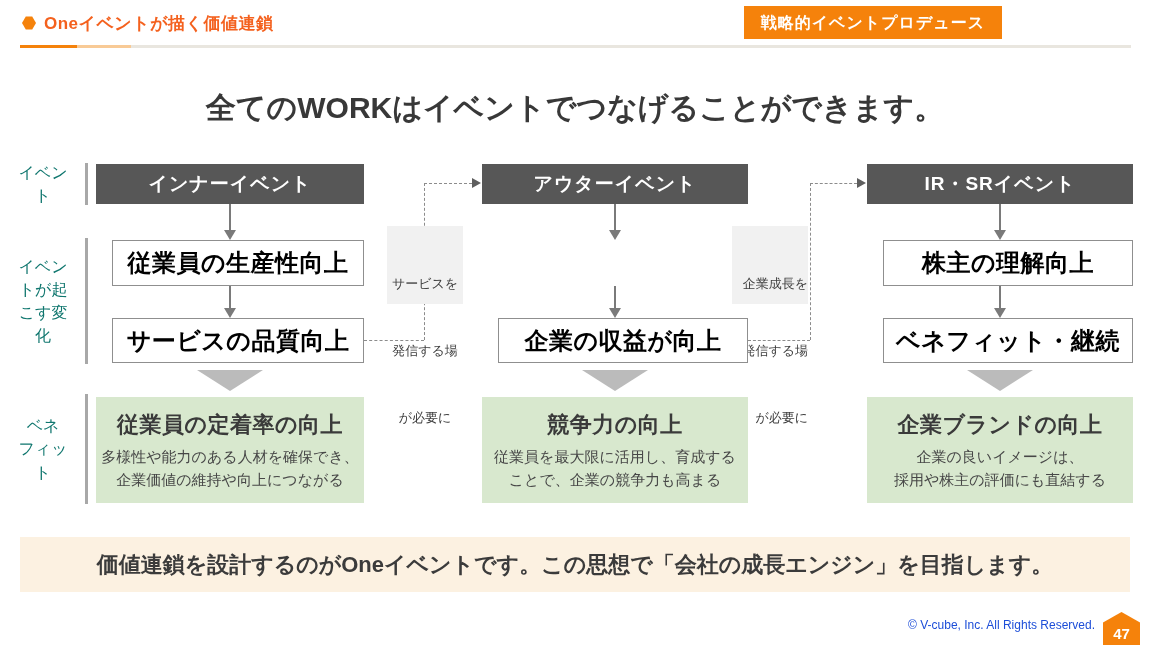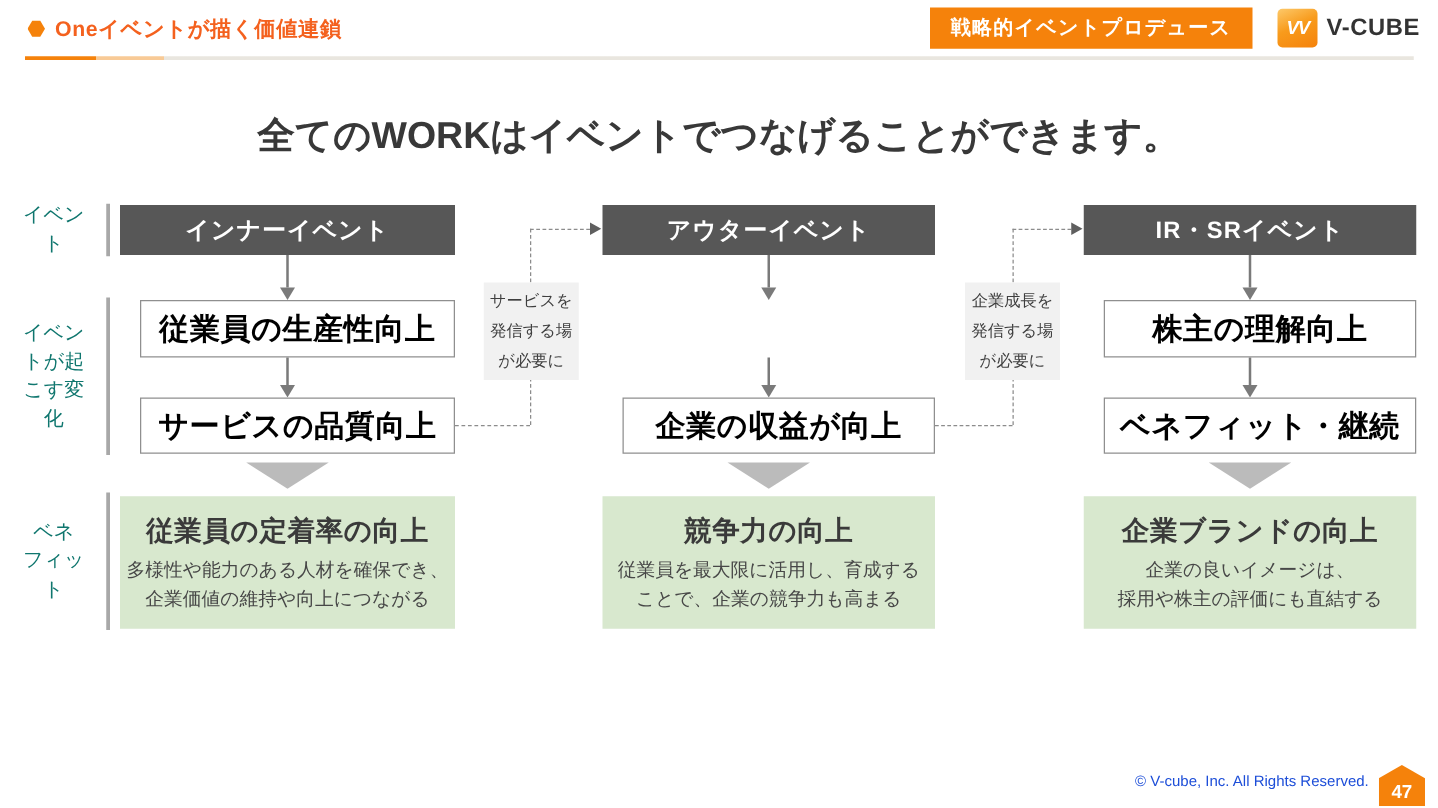--- a/index.html
+++ b/index.html
@@ -73,46 +73,42 @@
   .cn1-top{left:424px;top:183px;width:48px;}
   .cn2-bot{left:748px;top:340px;width:62px;}
   .cn2-v{left:810px;top:183px;height:157px;}
   .cn2-top{left:810px;top:183px;width:47px;}
   .rhead{position:absolute;width:0;height:0;border-top:5.5px solid transparent;border-bottom:5.5px solid transparent;
     border-left:9px solid #5F5F5F;top:178px;}
   .rh1{left:472px;}
   .rh2{left:857px;}
   .conn-note{position:absolute;width:76px;height:78px;background:var(--note-bg);text-align:center;
     font-size:13px;color:#3E3E3E;line-height:1.85;padding-top:3px;}
-  .conn-note span{display:block;}
+  .conn-note span{display:block;margin-top:43px;}
   .n1{left:387px;top:226px;}
-  .n2{left:772px;top:226px;}
+  .n2{left:732px;top:226px;text-align:right;}
 
   
   .banner{position:absolute;left:20px;width:1110px;top:537px;height:55px;background:var(--banner-bg);
     display:flex;align-items:center;justify-content:center;font-size:22px;font-weight:bold;color:#3B3B3B;}
 
   
   .footer-copy{position:absolute;right:55px;top:618px;font-size:12px;color:#1d4ed8;}
   .page-badge{position:absolute;left:1103px;top:612px;width:37px;height:33px;background:var(--accent);
     clip-path:polygon(50% 0%,100% 32%,100% 100%,0% 100%,0% 32%);color:#fff;font-size:15px;font-weight:bold;
     display:flex;align-items:flex-end;justify-content:center;padding-bottom:3px;}
 </style>
 </head>
 <body>
 
 <div class="slide">
 
   <span class="bullet"></span>
   <span class="topbar-title">Oneイベントが描く価値連鎖</span>
   <div class="badge">戦略的イベントプロデュース</div>
-  <div class="logo">
-    <span class="logo-cube">VV</span>
-    <span class="logo-text">V-CUBE</span>
-  </div>
   <div class="divider"></div>
 
   <h1 class="main-title">全てのWORKはイベントでつなげることができます。</h1>
 
   <div class="row-label rl1">イベント</div>
   <div class="row-label rl2">イベントが起こす変化</div>
   <div class="row-label rl3">ベネフィット</div>
   <div class="vline vl1"></div>
   <div class="vline vl2"></div>
   <div class="vline vl3"></div>
@@ -195,17 +191,18 @@
     <div class="chevron"></div>
     <div class="benefit">
       <div class="benefit-title">企業ブランドの向上</div>
       <div class="benefit-desc">
         <span>企業の良いイメージは、</span>
         <span>採用や株主の評価にも直結する</span>
       </div>
     </div>
   </div>
 
+  <div class="banner">価値連鎖を設計するのがOneイベントです。この思想で「会社の成長エンジン」を目指します。</div>
 
   <div class="footer-copy">© V-cube, Inc. All Rights Reserved.</div>
   <div class="page-badge">47</div>
 
 </div>
 
 </body></html>

